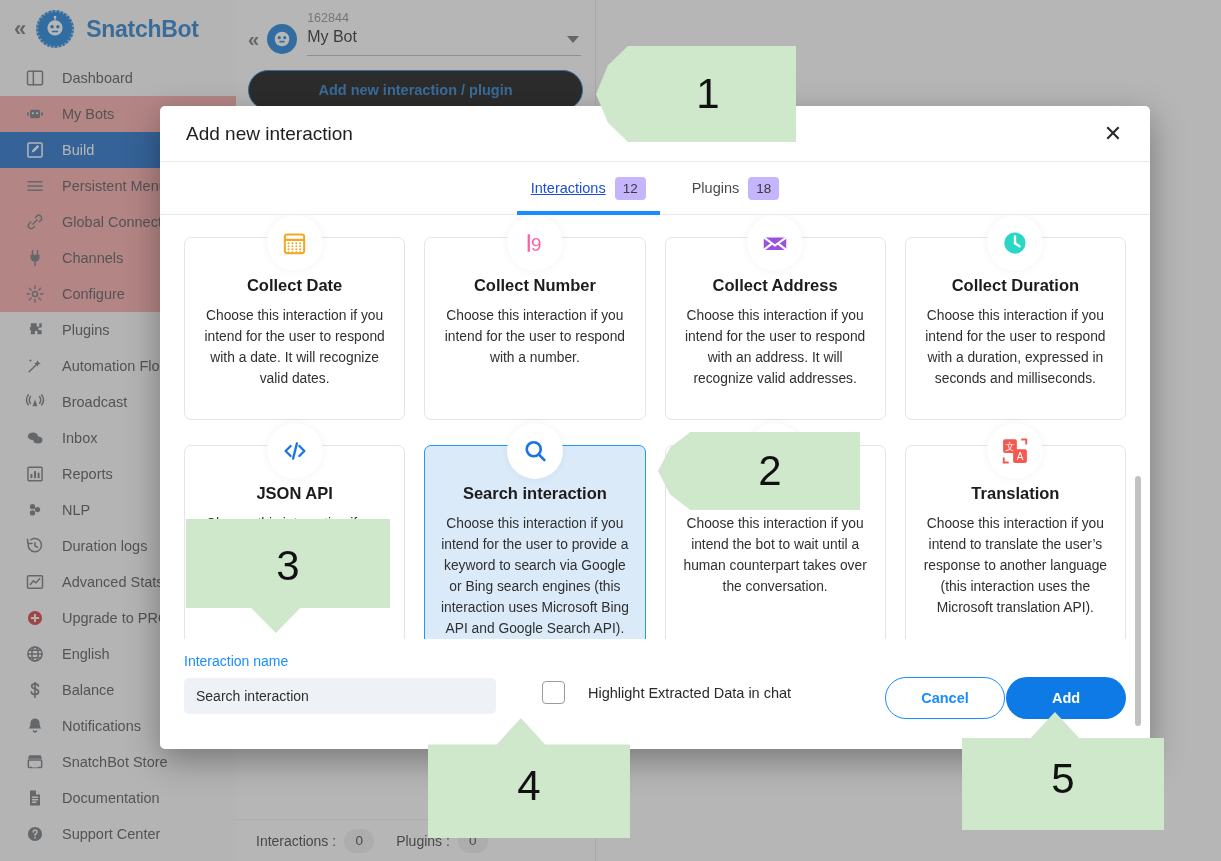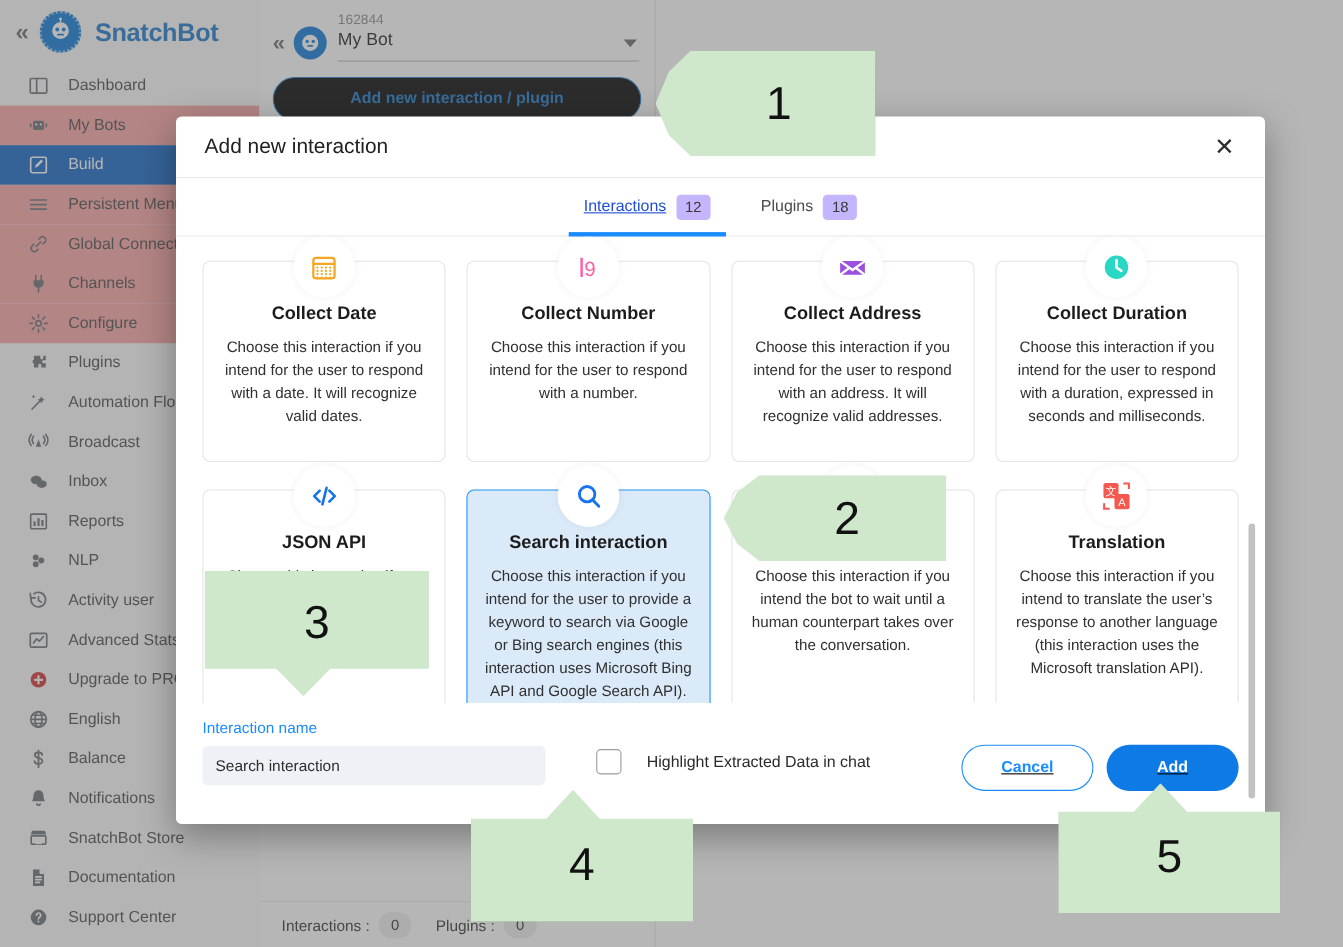--- a/index.html
+++ b/index.html
@@ -159,21 +159,21 @@
   .name-input {
     width: 100%; height: 36px; background: #eef1f6; border: none;
     border-radius: 5px; padding: 0 12px; font-size: 14px; color: #2d2d2d;
     font-family: "Liberation Sans", sans-serif;
   }
   .check-block { display: flex; align-items: center; gap: 23px; margin-left: 26px; margin-top: 28px; padding-left: 20px; }
   .checkbox {
     width: 23px; height: 23px; border: 1.5px solid #9b9b9b; border-radius: 4px; background: #fff;
   }
   .check-label { font-size: 14.5px; color: #2a2a2a; }
-  .foot-actions { margin-left: auto; display: flex; gap: 12px; margin-top: 24px; text-decoration: underline; }
+  .foot-actions { margin-left: auto; display: flex; gap: 1px; margin-top: 24px; }
   .btn {
     height: 42px; border-radius: 22px; font-size: 14.5px; font-weight: 700;
     display: flex; align-items: center; justify-content: center; padding: 0 20px;
   }
   .btn-cancel { width: 120px; border: 1px solid #1a8cff; color: #1a8cff; background: #fff; }
   .btn-add { width: 120px; background: #0d7ae6; color: #fff; border: none; }
 
   
   .callout {
     position: absolute; background: #cfe8cc;
@@ -347,21 +347,21 @@
             <span>NLP</span>
           </div>
           <div class="nav-item">
             <span class="ic">
               <svg viewBox="0 0 24 24" width="20" height="20" fill="none" stroke="currentColor" stroke-width="1.8" stroke-linecap="round" stroke-linejoin="round">
                 <path d="M4 9a8 8 0 103-4.5"></path>
                 <polyline points="3,4 3.5,9 8.5,9"></polyline>
                 <polyline points="12,8 12,12 15,13.6"></polyline>
               </svg>
             </span>
-            <span>Activity user</span>
+            <span>Duration logs</span>
           </div>
           <div class="nav-item">
             <span class="ic">
               <svg viewBox="0 0 24 24" width="20" height="20" fill="none" stroke="currentColor" stroke-width="1.8" stroke-linecap="round" stroke-linejoin="round">
                 <rect x="3" y="4.5" width="18" height="15" rx="1.5"></rect>
                 <polyline points="6.5,15 10,10.5 13,13 17.5,8"></polyline>
               </svg>
             </span>
             <span>Advanced Stats</span>
           </div>

